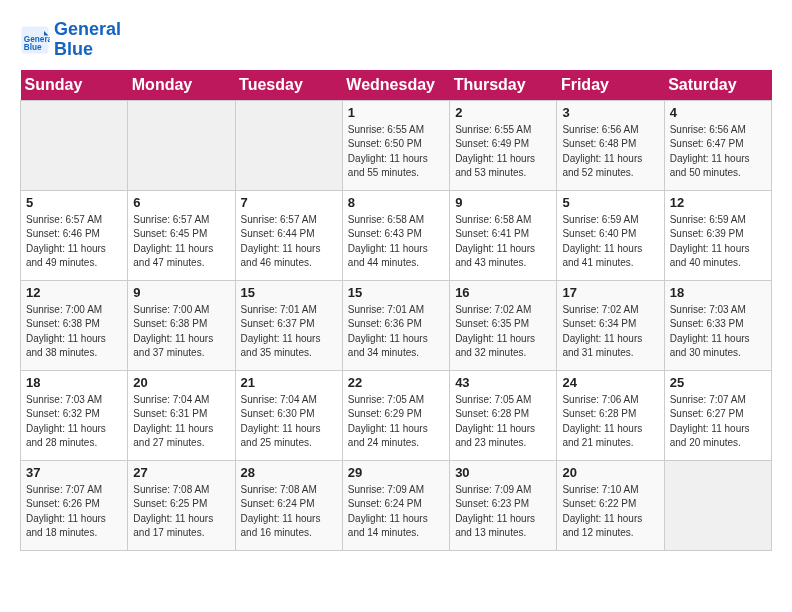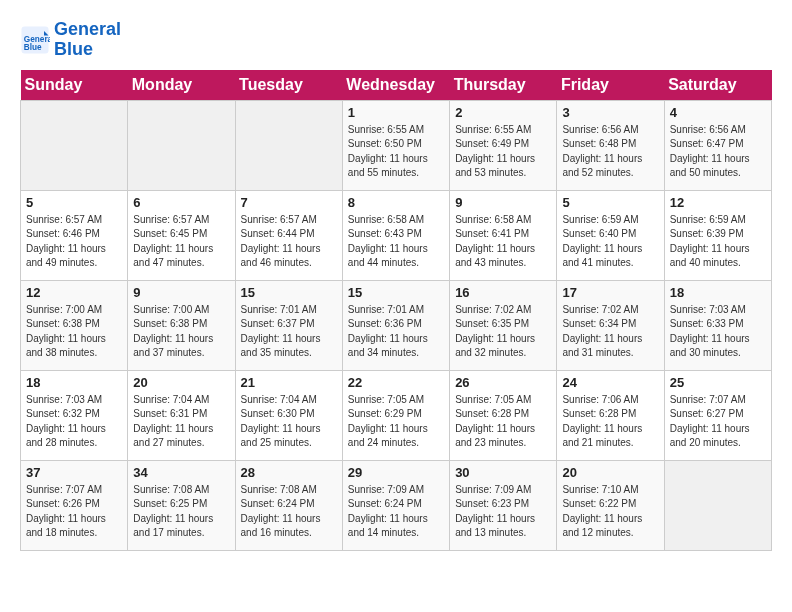--- a/index.html
+++ b/index.html
@@ -216,39 +216,39 @@
         </td>
         <td>
           <div class="day-num">21</div>
           <div class="day-info">Sunrise: 7:04 AM<br>Sunset: 6:30 PM<br>Daylight: 11 hours and 25 minutes.</div>
         </td>
         <td>
           <div class="day-num">22</div>
           <div class="day-info">Sunrise: 7:05 AM<br>Sunset: 6:29 PM<br>Daylight: 11 hours and 24 minutes.</div>
         </td>
         <td>
-          <div class="day-num">26</div>
+          <div class="day-num">43</div>
           <div class="day-info">Sunrise: 7:05 AM<br>Sunset: 6:28 PM<br>Daylight: 11 hours and 23 minutes.</div>
         </td>
         <td>
           <div class="day-num">24</div>
           <div class="day-info">Sunrise: 7:06 AM<br>Sunset: 6:28 PM<br>Daylight: 11 hours and 21 minutes.</div>
         </td>
         <td>
           <div class="day-num">25</div>
           <div class="day-info">Sunrise: 7:07 AM<br>Sunset: 6:27 PM<br>Daylight: 11 hours and 20 minutes.</div>
         </td>
       </tr>
       <tr>
         <td>
           <div class="day-num">37</div>
           <div class="day-info">Sunrise: 7:07 AM<br>Sunset: 6:26 PM<br>Daylight: 11 hours and 18 minutes.</div>
         </td>
         <td>
-          <div class="day-num">34</div>
+          <div class="day-num">27</div>
           <div class="day-info">Sunrise: 7:08 AM<br>Sunset: 6:25 PM<br>Daylight: 11 hours and 17 minutes.</div>
         </td>
         <td>
           <div class="day-num">28</div>
           <div class="day-info">Sunrise: 7:08 AM<br>Sunset: 6:24 PM<br>Daylight: 11 hours and 16 minutes.</div>
         </td>
         <td>
           <div class="day-num">29</div>
           <div class="day-info">Sunrise: 7:09 AM<br>Sunset: 6:24 PM<br>Daylight: 11 hours and 14 minutes.</div>
         </td>

